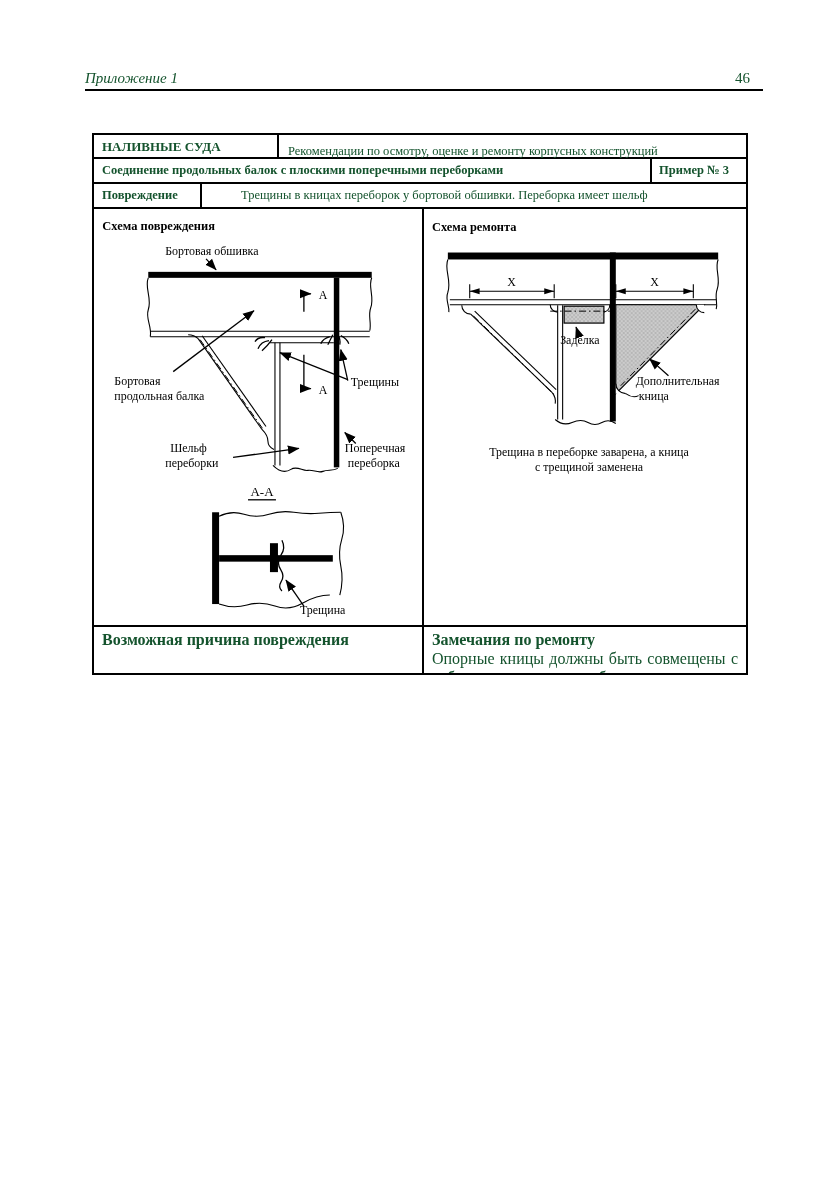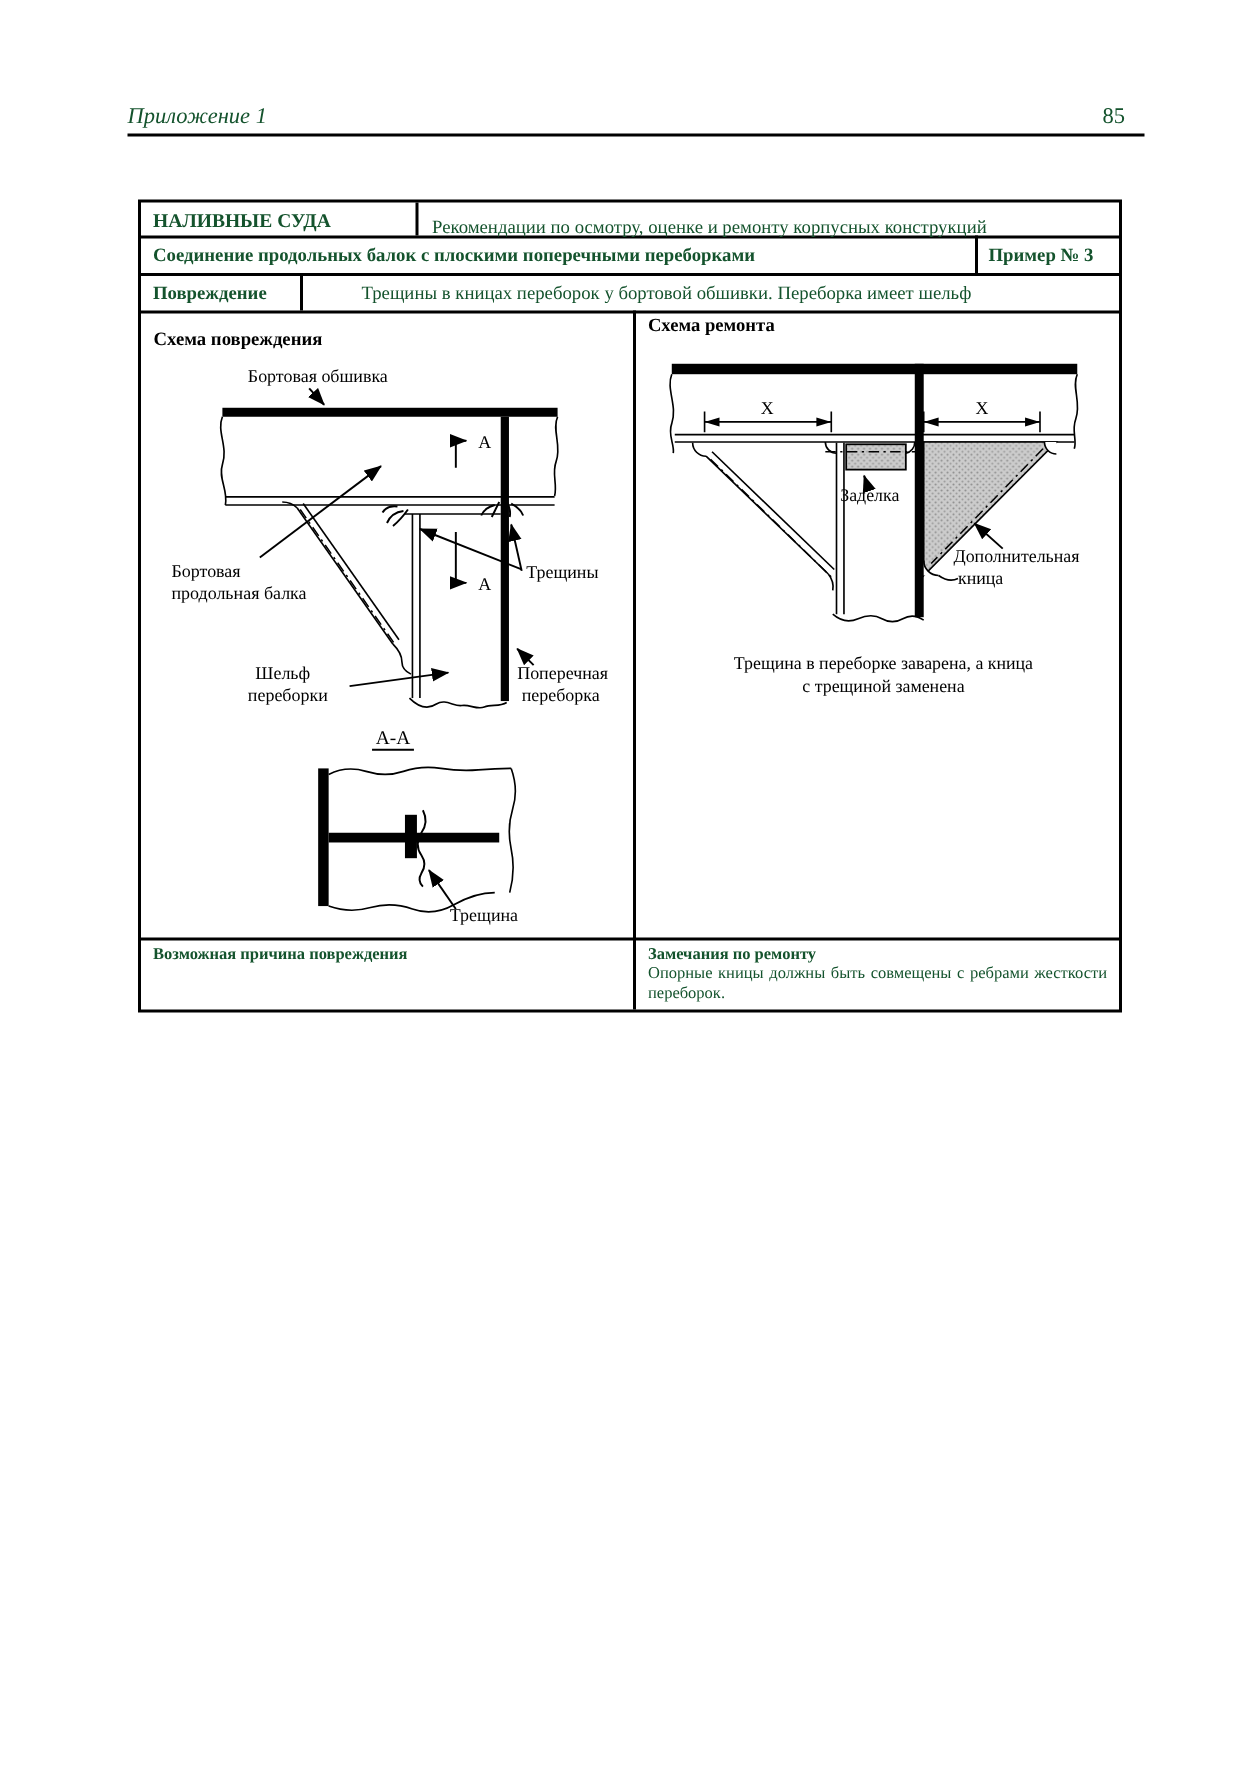--- a/index.html
+++ b/index.html
@@ -13,38 +13,38 @@
   .pg-title{left:85px;top:70px;font-size:15px;font-style:italic;}
   .pg-num{left:735px;top:70px;font-size:15px;}
   .hrule{left:85px;top:89px;width:678px;height:2px;background:#000;}
   .doc-table{left:92px;top:133px;width:656px;height:542px;border:2px solid #000;box-sizing:border-box;}
   .ln{position:absolute;background:#000;}
   .cell{position:absolute;display:flex;align-items:center;box-sizing:border-box;overflow:hidden;line-height:1.15;}
   .fs13{font-size:13px;}
   .fs12{font-size:12.5px;}
   .pad8{padding:12px 8px;}
   .pad10{padding:0 10px;}
-  .cellblock{position:absolute;box-sizing:border-box;padding:3px 8px 12px 8px;font-size:11px;line-height:1.2;overflow:hidden;display:block;}
+  .cellblock{position:absolute;box-sizing:border-box;padding:3px 8px 12px 8px;font-size:16px;line-height:1.2;overflow:hidden;display:block;}
   .just{text-align:justify;}
   svg{position:absolute;left:0;top:0;}
   svg text{font-family:"Liberation Serif","DejaVu Serif",serif;font-size:12px;fill:#000;}
   svg text.tb{font-size:12.5px;font-weight:bold;}
   svg text.aa{font-size:13px;}
   .thin{stroke:#000;stroke-width:1.1;fill:none;}
   .med{stroke:#000;stroke-width:1.3;fill:none;}
   .dashdot{stroke:#000;stroke-width:1;fill:none;stroke-dasharray:7 3 1.5 3;}
   .solidfill{fill:#000;stroke:none;}
 </style>
 </head>
 <body>
 
 <div class="page">
 
   <div class="abs pg-title">Приложение 1</div>
-  <div class="abs pg-num">85</div>
+  <div class="abs pg-num">46</div>
   <div class="abs hrule"></div>
 
   <div class="abs doc-table">
 
     <div class="ln" style="left:0;top:22px;width:652px;height:1.5px;"></div>
     <div class="ln" style="left:0;top:47px;width:652px;height:1.5px;"></div>
     <div class="ln" style="left:0;top:72px;width:652px;height:1.5px;"></div>
     <div class="ln" style="left:0;top:490px;width:652px;height:1.5px;"></div>
     <div class="ln" style="left:183px;top:0;width:1.5px;height:22px;"></div>
     <div class="ln" style="left:556px;top:22px;width:1.5px;height:25px;"></div>
@@ -158,21 +158,21 @@
           <path class="thin" d="M125,397 q14,5 28,1 t28,1 t28,-3 t27,-8"></path>
           <rect class="solidfill" x="125" y="348" width="114" height="6.5"></rect>
           <rect class="solidfill" x="176" y="336" width="8" height="29"></rect>
           <path class="med" d="M188,333 q4,8 -1,15 q-5,8 0,15 q4,6 0,12 q-3,5 1,9"></path>
           <text x="206" y="407">Трещина</text>
           <line class="med" x1="210" y1="399" x2="192" y2="373" marker-end="url(#ahL)"></line>
         </g>
       </svg>
     </div>
 
-    <div class="abs" style="left:330px;top:63px;width:322px;height:417px;text-align:center;">
+    <div class="abs" style="left:330px;top:73px;width:322px;height:417px;text-align:center;">
       <svg width="322" height="417" viewBox="0 0 324 418">
         <defs>
           <marker id="ahR" markerWidth="11" markerHeight="9" refX="8.5" refY="4" orient="auto">
             <path d="M0,0.5 L9,4 L0,7.5 z" fill="#000"></path>
           </marker>
           <pattern id="stip" width="4" height="4" patternUnits="userSpaceOnUse">
             <rect width="4" height="4" fill="#cccccc"></rect>
             <circle cx="1" cy="1" r="0.7" fill="#8f8f8f"></circle>
             <circle cx="3" cy="3" r="0.7" fill="#9c9c9c"></circle>
           </pattern>

